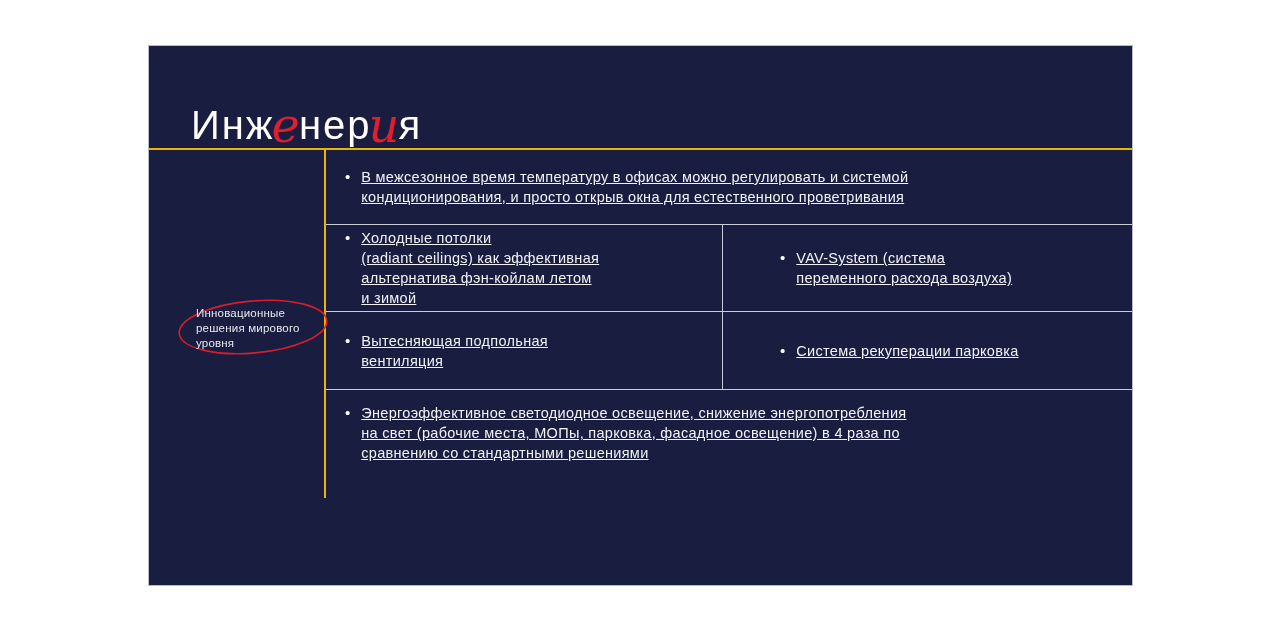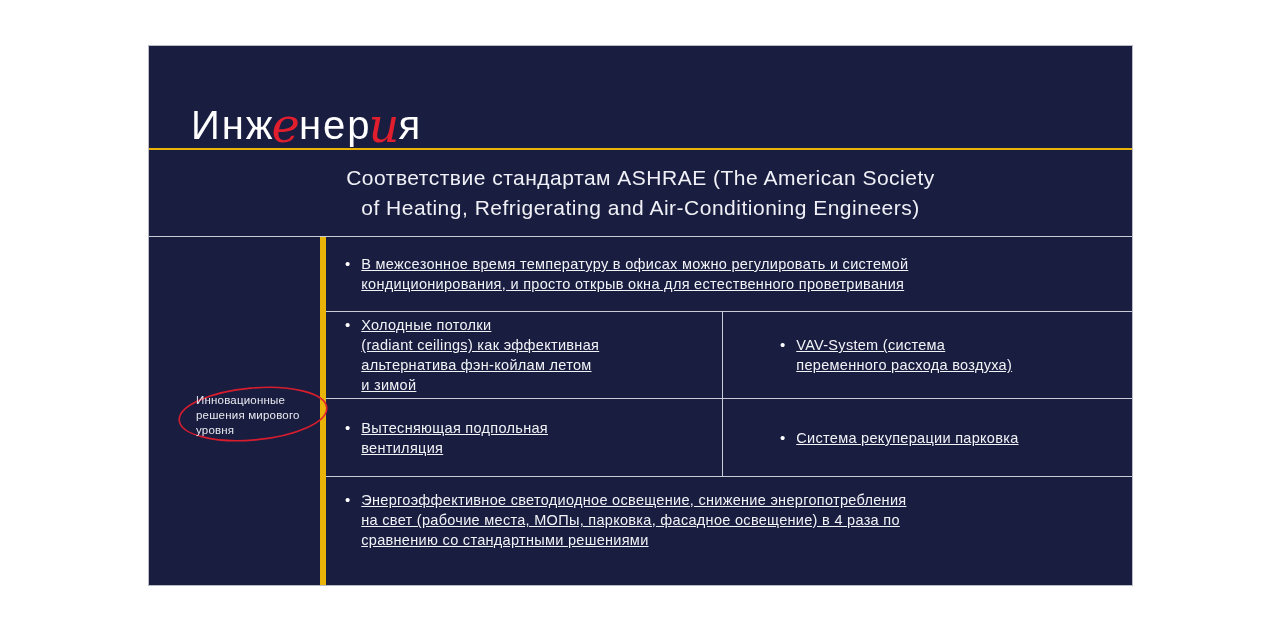--- a/index.html
+++ b/index.html
@@ -33,21 +33,21 @@
   }
   .header-title {
     font-size:21px; letter-spacing:0.5px; line-height:30px;
     text-align:center; color:#f0f1f6; white-space:pre-line;
   }
 
   
   .table-area { display:flex; height:348px; }
 
   .sidebar-cell {
-    width:177px; border-right:6px solid #eab308; position:relative;
+    width:177px; border-right:2px solid #eab308; position:relative;
     overflow:visible; flex:0 0 auto;
   }
   .sidebar-label {
     position:absolute; left:47px; top:156px;
     font-size:11.5px; line-height:15px; letter-spacing:0.2px;
     color:#e9eaef; white-space:pre-line;
   }
   .annotation-svg { position:absolute; left:28px; top:146px; overflow:visible; }
 
   .content-col { flex:1; display:flex; flex-direction:column; }
@@ -77,24 +77,20 @@
 </style>
 </head>
 <body>
 
 <div class="slide">
 
   <div class="title-block">
     <div class="slide-title"><span>Инж</span><span class="script-letter">е</span><span>нер</span><span class="script-letter">и</span><span>я</span></div>
   </div>
 
-  <div class="header-block">
-    <div class="header-title">Соответствие стандартам ASHRAE (The American Society
-of Heating, Refrigerating and Air-Conditioning Engineers)</div>
-  </div>
 
   <div class="table-area">
 
     <div class="sidebar-cell">
       <svg class="annotation-svg" width="152" height="62">
         <ellipse cx="76" cy="31" rx="74" ry="26" fill="none" stroke-width="1.6" opacity="0.95" transform="rotate(-5 76 31)" stroke="#e01e2d"></ellipse>
       </svg>
       <div class="sidebar-label">Инновационные
 решения мирового
 уровня</div>

